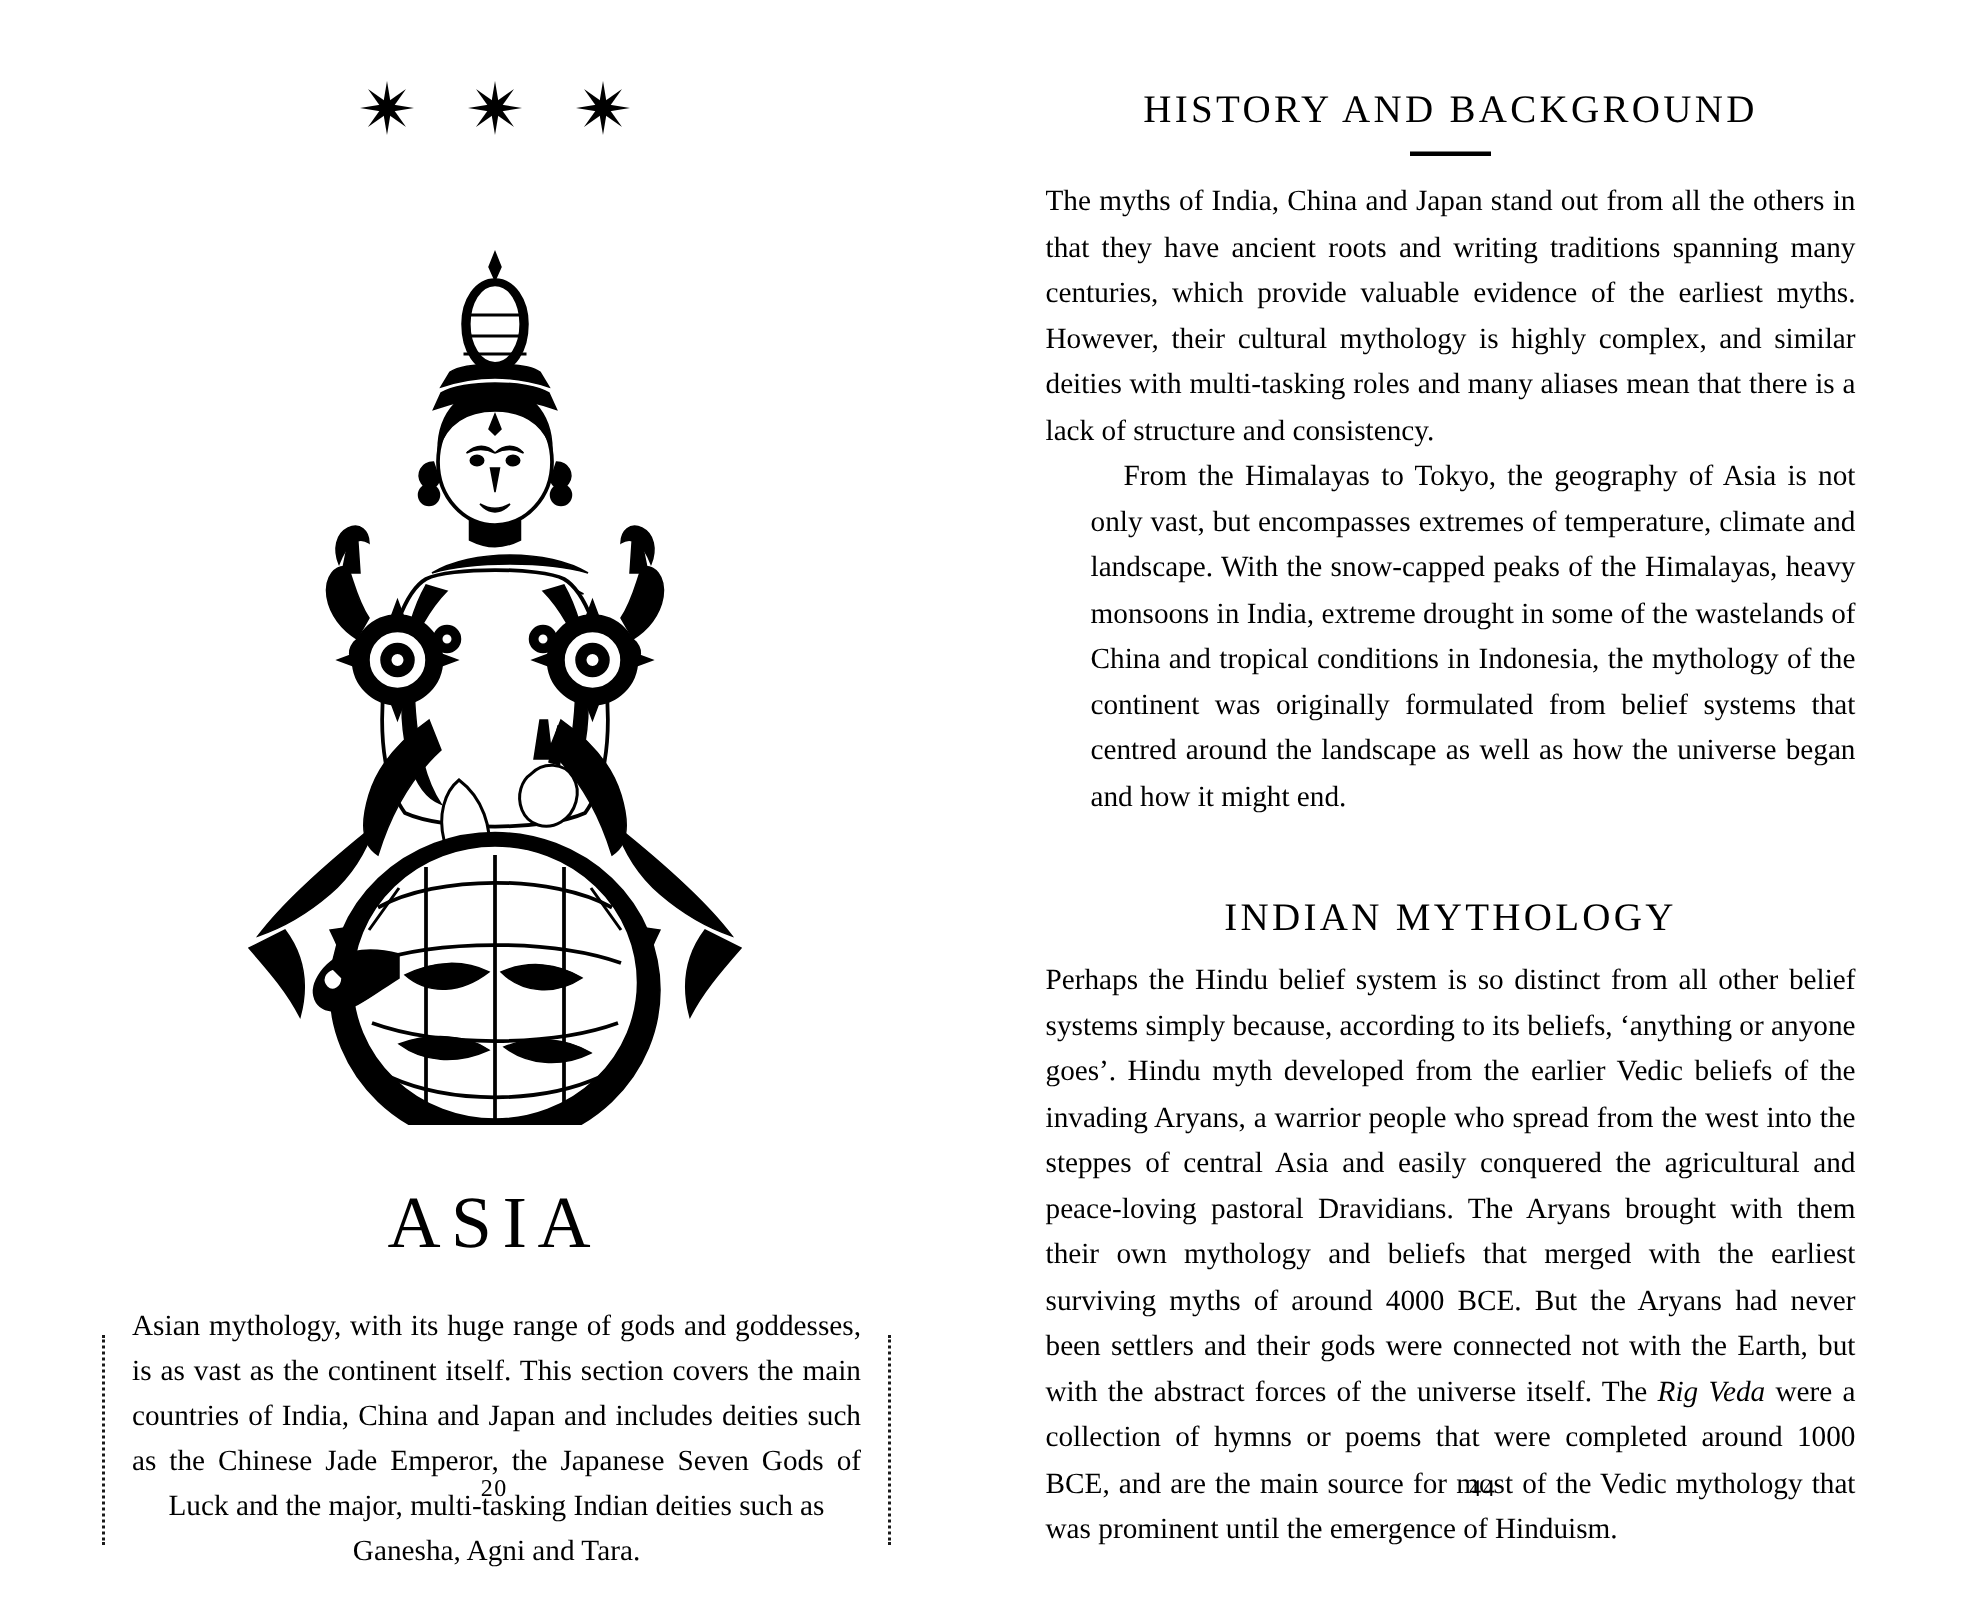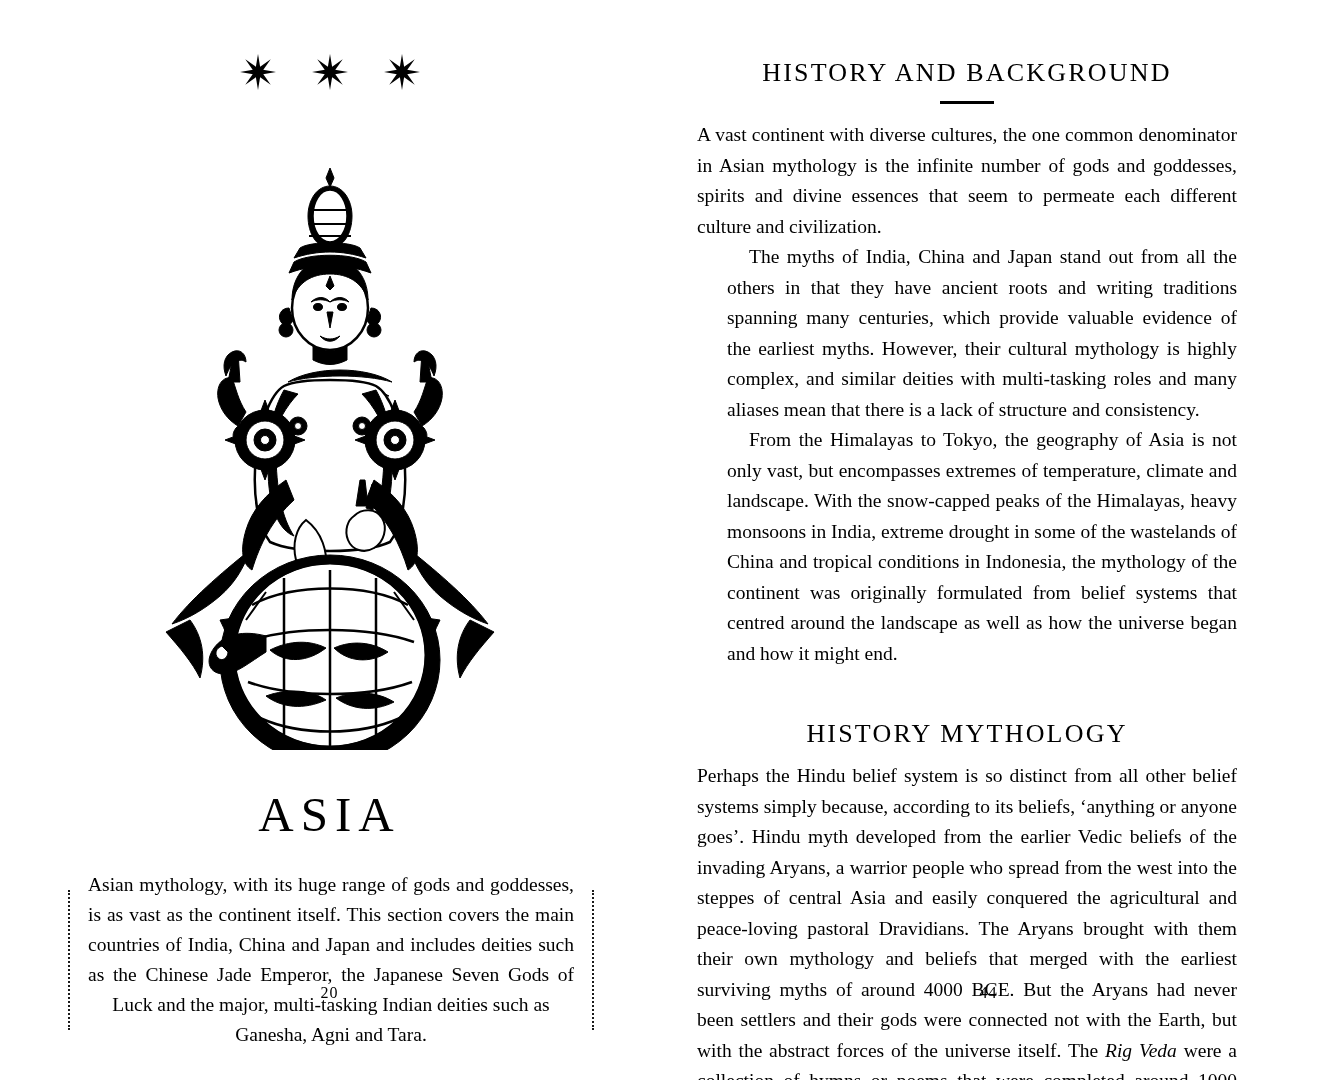--- a/index.html
+++ b/index.html
@@ -323,26 +323,25 @@
 
     <div class="folio">20</div>
   </div>
 
   <div class="page page-right">
     <div class="rp-inner">
 
       <h2 class="section-head">HISTORY AND BACKGROUND</h2>
       <div class="head-rule"></div>
 
-      <p class="body">A vast continent with diverse cultures, the one common denominator in Asian mythology is the infinite number of gods and goddesses, spirits and divine essences that seem to permeate each different culture and civilization.</p>
       <p class="body">The myths of India, China and Japan stand out from all the others in that they have ancient roots and writing traditions spanning many centuries, which provide valuable evidence of the earliest myths. However, their cultural mythology is highly complex, and similar deities with multi-tasking roles and many aliases mean that there is a lack of structure and consistency.</p>
       <p class="body">From the Himalayas to Tokyo, the geography of Asia is not only vast, but encompasses extremes of temperature, climate and landscape. With the snow-capped peaks of the Himalayas, heavy monsoons in India, extreme drought in some of the wastelands of China and tropical conditions in Indonesia, the mythology of the continent was originally formulated from belief systems that centred around the landscape as well as how the universe began and how it might end.</p>
 
       <div class="section2">
-        <h2 class="section-head">HISTORY MYTHOLOGY</h2>
+        <h2 class="section-head">INDIAN MYTHOLOGY</h2>
         <p class="body"><span>Perhaps the Hindu belief system is so distinct from all other belief systems simply because, according to its beliefs, ‘anything or anyone goes’. Hindu myth developed from the earlier Vedic beliefs of the invading Aryans, a warrior people who spread from the west into the steppes of central Asia and easily conquered the agricultural and peace-loving pastoral Dravidians. The Aryans brought with them their own mythology and beliefs that merged with the earliest surviving myths of around 4000 BCE. But the Aryans had never been settlers and their gods were connected not with the Earth, but with the abstract forces of the universe itself. The </span><em>Rig Veda</em><span> were a collection of hymns or poems that were completed around 1000 BCE, and are the main source for most of the Vedic mythology that was prominent until the emergence of Hinduism.</span></p>
       </div>
 
     </div>
     <div class="folio">44</div>
   </div>
 
 </div>
 
 </body></html>

